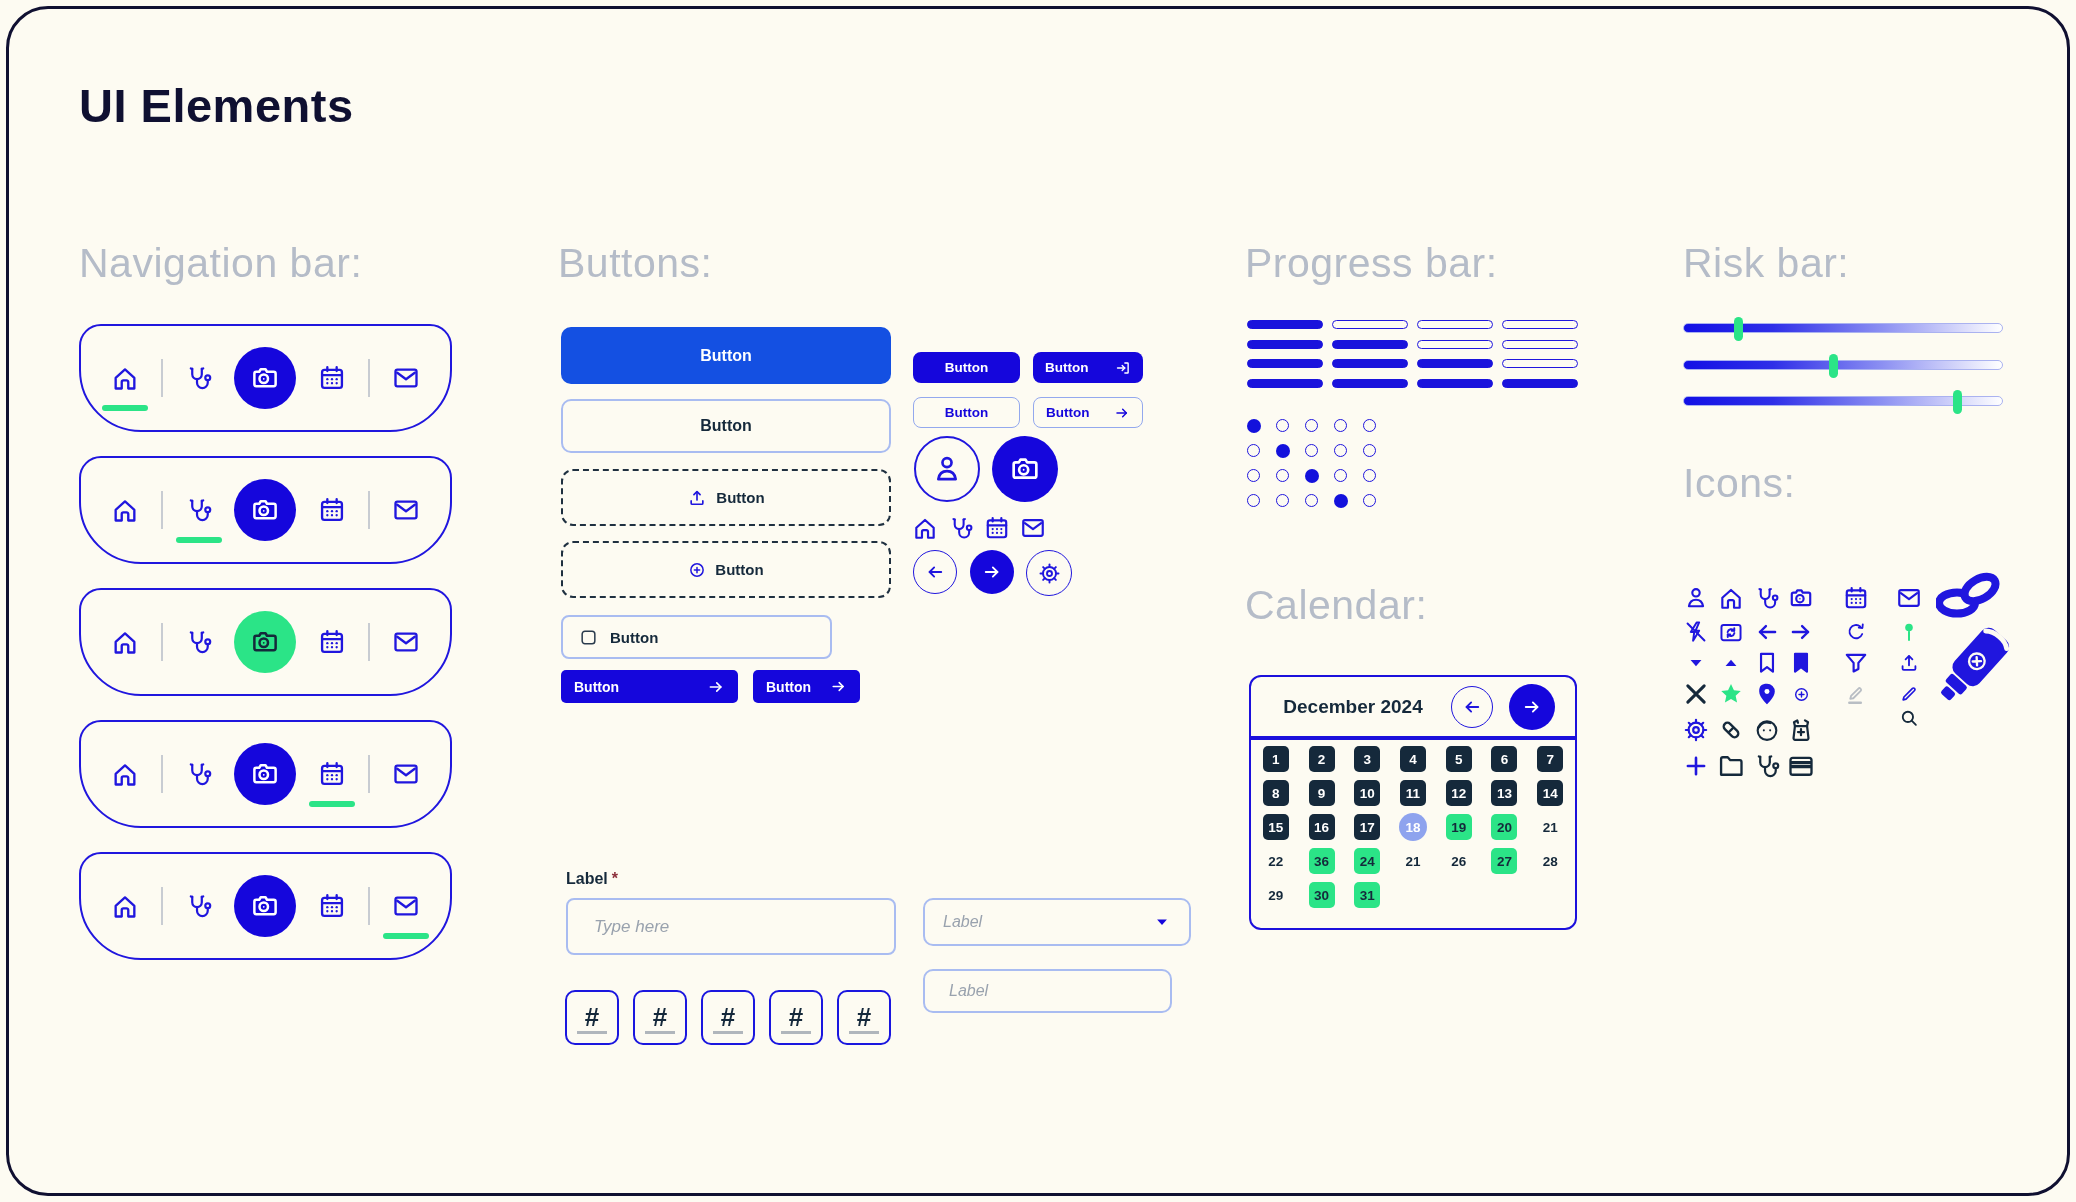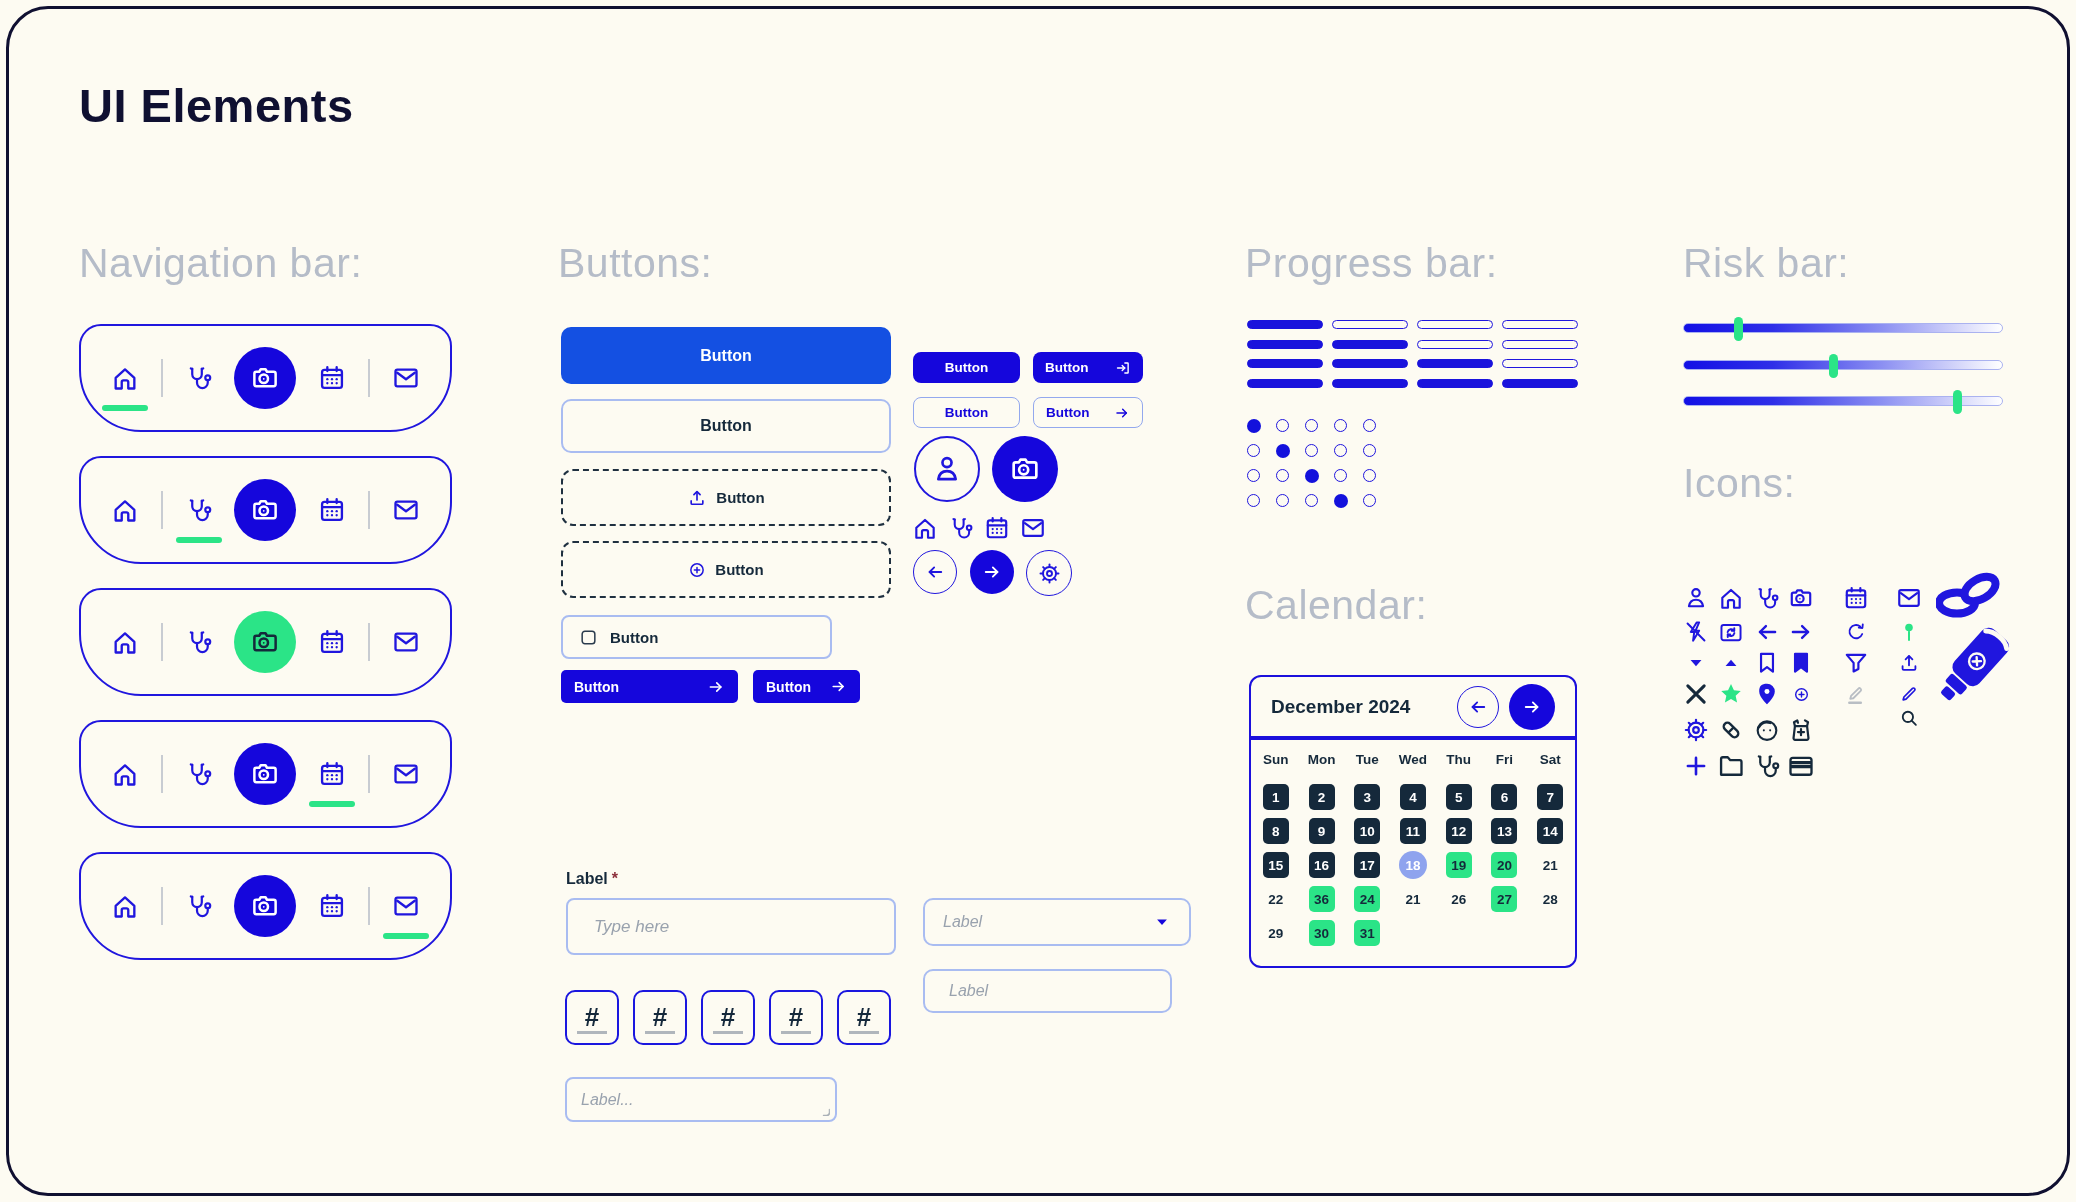--- a/index.html
+++ b/index.html
@@ -71,21 +71,21 @@
   .progress-bars{position:absolute;left:1247px;top:320px;width:331px;display:flex;flex-direction:column;gap:10.5px;}
   .prog-row{display:flex;gap:9px;}
   .seg{flex:1;height:9px;border-radius:5px;border:1.5px solid var(--blue);}
   .seg.fill{background:#1A13DC;border-color:#1A13DC;}
   .dots{position:absolute;left:1247px;top:419px;display:grid;grid-template-columns:repeat(5,14px);column-gap:15px;row-gap:11px;}
   .dot{width:13px;height:13px;border-radius:50%;border:1.5px solid var(--blue);}
   .dot.fill{width:14px;height:14px;border:none;background:#1311DC;}
 
   
   .calendar{position:absolute;left:1249px;top:675px;width:328px;border:2px solid #1C10DC;border-radius:12px;}
-  .cal-header{height:63px;border-bottom:4px solid #1C10DC;display:flex;align-items:center;padding:3px 20px;gap:10px;}
+  .cal-header{height:63px;border-bottom:4px solid #1C10DC;display:flex;align-items:center;padding:3px 20px;gap:16px;text-align:center;}
   .cal-month{font-size:19px;font-weight:600;color:var(--dark);flex:1;}
   .cal-nav{width:42px;height:42px;border-radius:50%;display:flex;align-items:center;justify-content:center;cursor:pointer;}
   .cal-nav.line{border:1.5px solid var(--blue);color:var(--blue);}
   .cal-nav.fill{width:46px;height:46px;background:var(--cta);color:#fff;}
   .cal-dayrow{display:grid;grid-template-columns:repeat(7,1fr);padding:12px 2px 2px;}
   .day-h{text-align:center;font-size:13.5px;font-weight:600;color:var(--dark);height:24px;}
   .date-grid{display:grid;grid-template-columns:repeat(7,1fr);grid-auto-rows:34px;padding:2px 2px 16px;}
   .date-cell{display:flex;align-items:center;justify-content:center;}
   .date-cell span{width:26px;height:26px;display:flex;align-items:center;justify-content:center;font-size:13.5px;font-weight:600;color:var(--dark);}
   .d-dark{background:var(--dark);color:#fff !important;border-radius:5px;}
@@ -578,29 +578,20 @@
       </div>
       <div class="code-box">
         <span>#</span>
         <div class="code-underline"></div>
       </div>
       <div class="code-box">
         <span>#</span>
         <div class="code-underline"></div>
       </div>
     </div>
-  <div class="textarea-wrap">
-    <textarea class="field" placeholder="Label..." style=""></textarea>
-    <span class="ic resize-ic" style="width:16px;height:16px">
-        <svg viewBox="0 0 24 24" fill="none" stroke="currentColor" stroke-width="1.7" stroke-linecap="round">
-          <path d="M20 11v5a4 4 0 0 1-4 4h-5"></path>
-          <path d="M20 16.5V17a3 3 0 0 1-3 3h-.5"></path>
-        </svg>
-      </span>
-  </div>
   <div class="dropdown">
     <span class="ph">Label</span>
     <span class="ic c-cta" style="width:18px;height:18px">
         <svg viewBox="0 0 24 24" fill="currentColor">
           <path d="M5.5 8.5h13L12 16Z"></path>
         </svg>
       </span>
   </div>
   <div class="search-wrap">
     <span class="ic c-dark" style="width:19px;height:19px">
@@ -674,29 +665,20 @@
       </div>
       <div class="cal-nav fill">
         <span class="ic" style="width:20px;height:20px">
             <svg viewBox="0 0 24 24" fill="none" stroke="currentColor" stroke-width="2.2" stroke-linecap="round" stroke-linejoin="round">
               <path d="M4.5 12h14"></path>
               <path d="m13 6.5 5.5 5.5-5.5 5.5"></path>
             </svg>
           </span>
       </div>
     </div>
-    <div class="cal-dayrow">
-        <div class="day-h">Sun</div>
-        <div class="day-h">Mon</div>
-        <div class="day-h">Tue</div>
-        <div class="day-h">Wed</div>
-        <div class="day-h">Thu</div>
-        <div class="day-h">Fri</div>
-        <div class="day-h">Sat</div>
-      </div>
     <div class="date-grid">
         <div class="date-cell">
           <span class="d-dark">1</span>
         </div>
         <div class="date-cell">
           <span class="d-dark">2</span>
         </div>
         <div class="date-cell">
           <span class="d-dark">3</span>
         </div>

